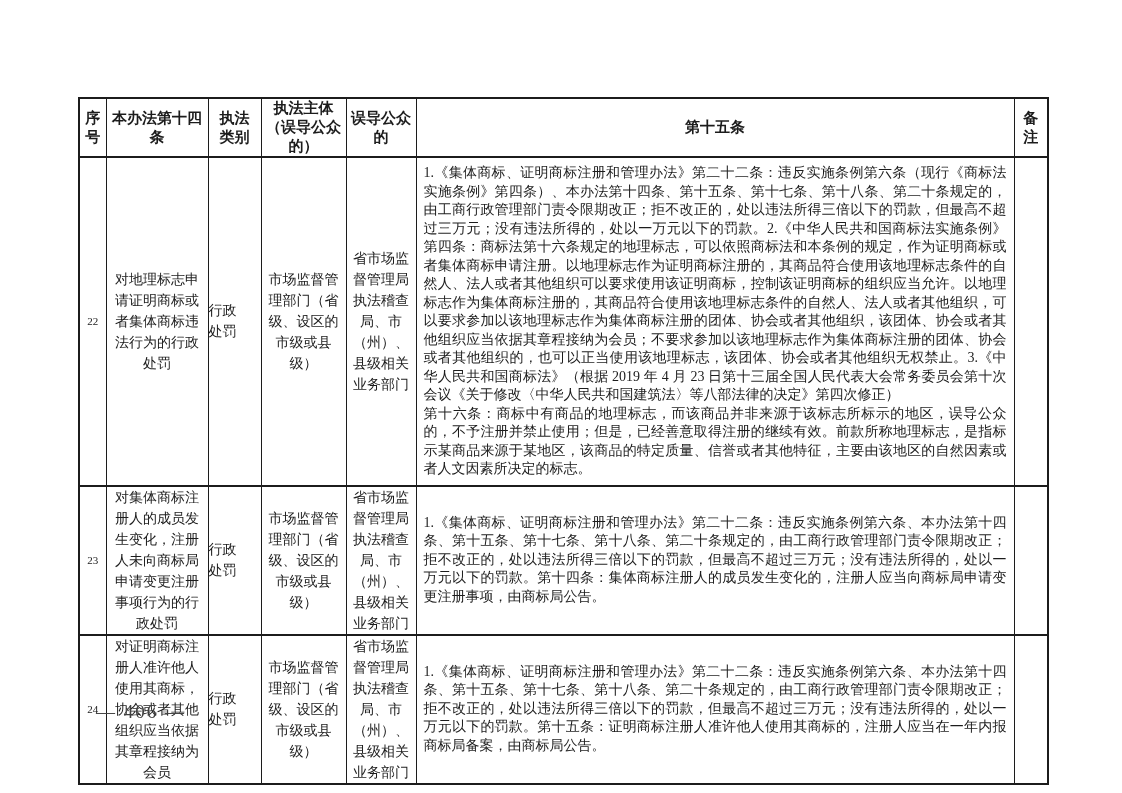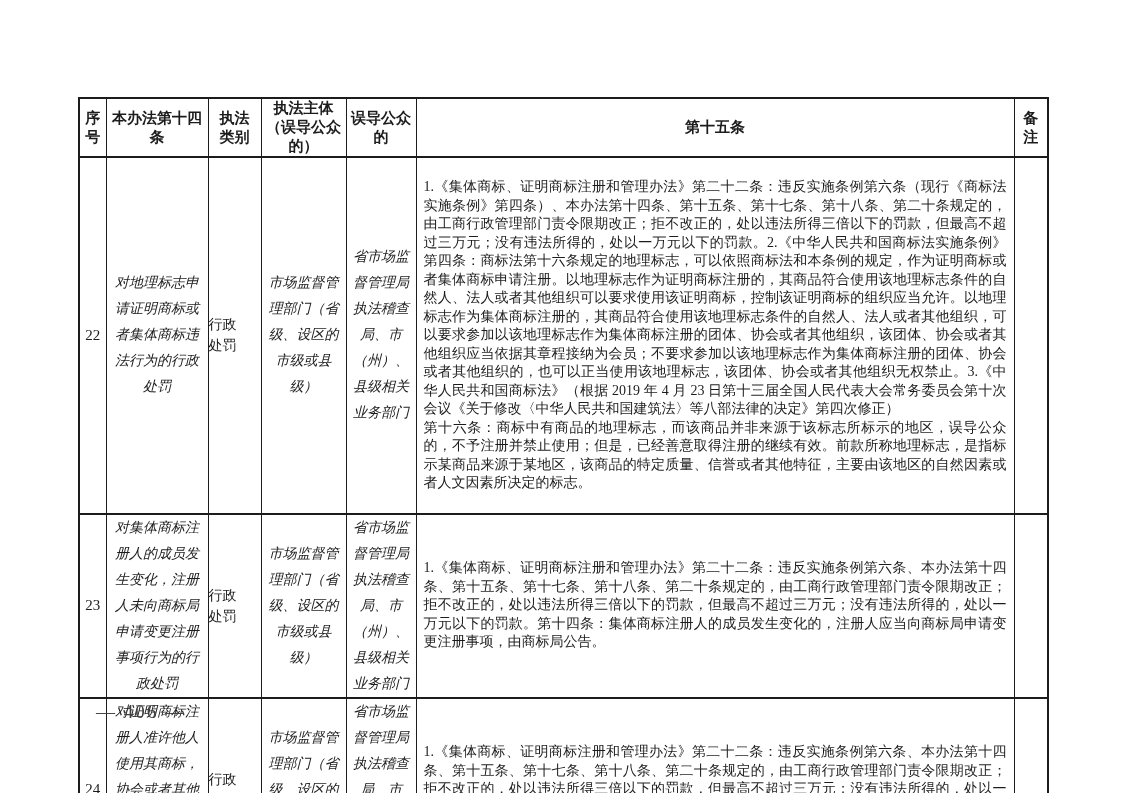--- a/index.html
+++ b/index.html
@@ -40,39 +40,38 @@
   .law-table thead th {
     font-weight: bold;
     font-size: 15px;
     text-align: center;
     white-space: pre-line;
     line-height: 19px;
     height: 43px;
   }
   td.seq-cell {
     text-align: center;
-    font-size: 15px;
+    font-size: 11px;
   }
   td.name-cell, td.subject-cell, td.agency-cell {
     text-align: center;
     padding: 0 6px;
-    line-height: 26px;
-    font-style: italic;
+    line-height: 21px;
   }
   td.agency-cell { padding: 0 4px; }
   td.category-cell {
     text-align: left;
     white-space: pre-line;
     line-height: 21px;
   }
   td.basis-cell {
     text-align: justify;
     text-justify: inter-ideograph;
     white-space: pre-line;
-    padding: 20px 7px;
+    padding: 6px 7px;
     line-height: 18.5px;
     font-size: 14px;
   }
   td.remark-cell {
     text-align: center;
   }
   tr.row-22 { height: 278px; }
   tr.row-23 { height: 137px; }
   tr.row-24 { height: 137px; }
   .page-number {

